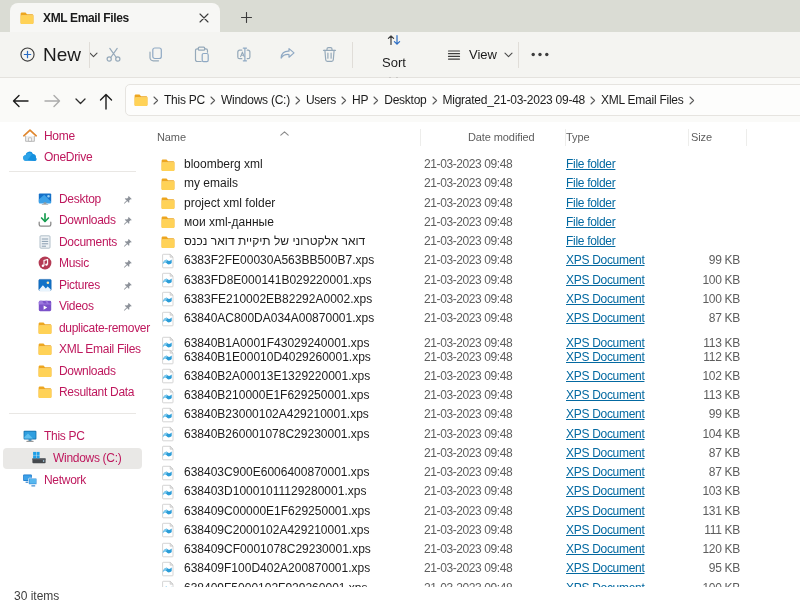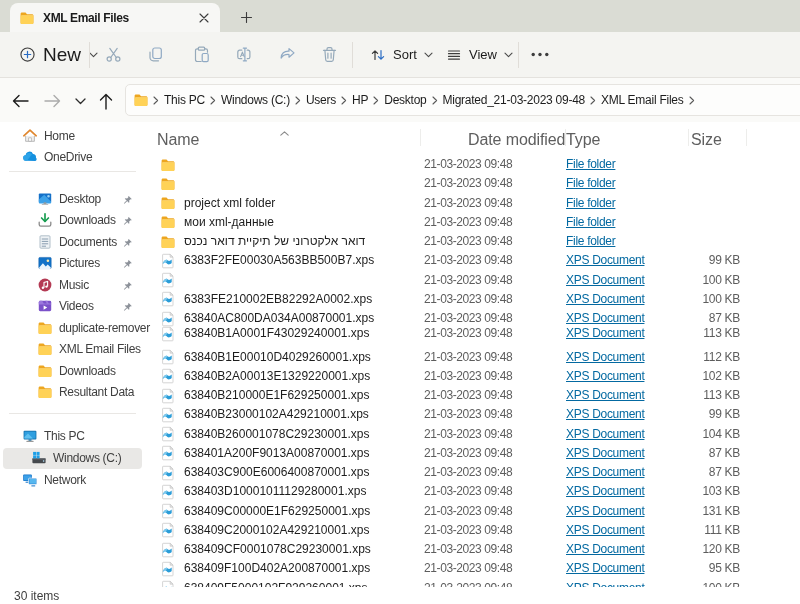--- a/index.html
+++ b/index.html
@@ -46,37 +46,37 @@
     display:flex; align-items:center; padding:0 4px 0 7px; overflow:hidden;
   }
   .crumbs { display:flex; align-items:center; white-space:nowrap; }
   .crumb { font-size:12px; color:#1c1c1c; padding:2px 1px; letter-spacing:-0.25px; }
   .crumb-sep { padding:0 4px; display:flex; align-items:center; }
 
   
   .sidebar { position:absolute; left:0; top:122px; width:145px; height:465px; background:#ffffff; padding-top:3px; }
   .sb-item { position:relative; height:21.5px; display:flex; align-items:center; }
   .sb-item .icon { width:16px; height:16px; margin-right:6px; }
-  .sb-label { font-size:12px; color:#404040; letter-spacing:-0.3px; white-space:nowrap; }
+  .sb-label { font-size:12px; color:#be185d; letter-spacing:-0.3px; white-space:nowrap; }
   .sb-ind-0 { padding-left:22px; }
   .sb-ind-q { padding-left:37px; }
   .sb-ind-c { padding-left:31px; }
   .sb-item.tree { height:22px; }
   .sb-sel { position:absolute; left:3px; right:3px; top:0.5px; bottom:0.5px; background:#e9e8e6; border-radius:4px; z-index:0; }
   .sb-item > * { position:relative; z-index:1; }
   .sb-item > .sb-sel { position:absolute; z-index:0; }
   .sb-pin { position:absolute; right:4px; top:50%; margin-top:-6px; width:12px; height:12px; }
   .sb-div { height:1px; background:#e9e7e4; margin:0 9px; }
   .sb-div.d1 { margin-top:3px; margin-bottom:16px; }
   .sb-div.d2 { margin-top:10px; margin-bottom:11px; }
 
   
   .main { position:absolute; left:145px; top:122px; width:655px; height:465px; background:#ffffff; overflow:hidden; }
   .col-headers { position:absolute; left:0; top:0; right:0; height:30px; }
-  .col-h { position:absolute; top:9px; font-size:16px; color:#5e5e5e; letter-spacing:-0.1px; }
+  .col-h { position:absolute; top:9px; font-size:11px; color:#5e5e5e; letter-spacing:-0.1px; }
   .col-h.h-name { left:12px; }
   .col-h.h-date { left:279px;margin-left:44px; }
   .col-h.h-type { left:421px; }
   .col-h.h-size { left:546px; }
   .col-div { position:absolute; top:7px; width:1px; height:17px; background:#ededeb; }
   .sort-ind { position:absolute; left:135px; top:0px; }
   .rows { position:absolute; left:0; top:33px; right:0; }
   .row { position:absolute; left:0; right:0; height:19.25px; }
   .row > span { position:absolute; top:0; height:19.25px; line-height:19.25px; font-size:12px; white-space:nowrap; }
   .c-icon { position:absolute; left:15px; top:1.6px; width:16px; height:16px; }
@@ -183,21 +183,21 @@
         <svg width="19" height="19" viewBox="0 0 19 19" fill="none" stroke="#95a9ba" stroke-width="1.2" stroke-linecap="round">
           <path d="M3.5 5.3h12"></path>
           <path d="M7 5.3V4a1.4 1.4 0 0 1 1.4-1.4h2.2A1.4 1.4 0 0 1 12 4v1.3"></path>
           <path d="M4.9 5.3l.8 9.5a1.6 1.6 0 0 0 1.6 1.5h4.4a1.6 1.6 0 0 0 1.6-1.5l.8-9.5"></path>
           <path d="M7.9 8.2v5M11.1 8.2v5"></path>
         </svg>
       </span>
     </div>
     <div class="tb-sep" style="left:352px"></div>
 
-    <div class="tb-drop" style="left:364px; padding:0 6px;">
+    <div class="tb-drop" style="left:376px; padding:0 6px;flex-direction:column;">
       <span class="icon">
         <svg width="16" height="16" viewBox="0 0 16 16" fill="none" stroke-linecap="round" stroke-linejoin="round">
           <path d="M5 12.5V3.8M2.4 6.4L5 3.8l2.6 2.6" stroke="#3d3d3d" stroke-width="1.2"></path>
           <path d="M11 3.5v8.7M8.4 9.6l2.6 2.6 2.6-2.6" stroke="#2a6cc4" stroke-width="1.2"></path>
         </svg>
       </span>
       <span class="tb-drop-label">Sort</span>
       <span class="icon">
         <svg width="9" height="6" viewBox="0 0 9 6">
             <path d="M1 1.2l3.5 3.4L8 1.2" fill="none" stroke="#4a4a4a" stroke-width="1.1" stroke-linecap="round" stroke-linejoin="round"></path>
@@ -382,46 +382,46 @@
     <g transform="rotate(45 8 7.5)" fill="#8c9199">
       <path d="M5.2 1.5h5.6v1.1l-.9.2v2.5l1.9 1.5v1.1H4.2V6.8l1.9-1.5V2.8l-.9-.2z"></path>
       <path d="M7.45 7.9h1.1v4.4l-.55 1-.55-1z"></path>
     </g>
   </svg>
         </span>
       </div>
       <div class="sb-item sb-ind-q">
         <span class="icon ">
           <svg width="16" height="16" viewBox="0 0 16 16">
-    <rect x="1.8" y="2.4" width="12.4" height="11.2" rx="1.1" fill="#1272c8"></rect>
-    <rect x="1.8" y="2.4" width="12.4" height="11.2" rx="1.1" fill="none" stroke="#0d5ba6" stroke-width="0.5"></rect>
-    <circle cx="10.9" cy="5.7" r="1.3" fill="#ffe9a8"></circle>
-    <path d="M2.2 12.6l3.7-4.4 2.9 3.3 1.9-2 3.1 3.1v.3a1 1 0 0 1-1 1h-9.6a1 1 0 0 1-1-.9z" fill="#e8f4fd"></path>
-  </svg>
-        </span>
-        <span class="sb-label">Pictures</span>
+    <circle cx="8" cy="8" r="6.4" fill="#b43a54"></circle>
+    <path d="M7 10.8V5.4l3.6-1v5.2" fill="none" stroke="#ffffff" stroke-width="1.1"></path>
+    <circle cx="5.9" cy="10.8" r="1.2" fill="#ffffff"></circle>
+            <circle cx="9.5" cy="9.6" r="1.2" fill="#ffffff"></circle>
+  </svg>
+        </span>
+        <span class="sb-label">Music</span>
         <span class="sb-pin icon">
           <svg width="12" height="12" viewBox="0 0 16 16">
     <g transform="rotate(45 8 7.5)" fill="#8c9199">
       <path d="M5.2 1.5h5.6v1.1l-.9.2v2.5l1.9 1.5v1.1H4.2V6.8l1.9-1.5V2.8l-.9-.2z"></path>
       <path d="M7.45 7.9h1.1v4.4l-.55 1-.55-1z"></path>
     </g>
   </svg>
         </span>
       </div>
       <div class="sb-item sb-ind-q">
         <span class="icon ">
           <svg width="16" height="16" viewBox="0 0 16 16">
-    <circle cx="8" cy="8" r="6.4" fill="#b43a54"></circle>
-    <path d="M7 10.8V5.4l3.6-1v5.2" fill="none" stroke="#ffffff" stroke-width="1.1"></path>
-    <circle cx="5.9" cy="10.8" r="1.2" fill="#ffffff"></circle>
-            <circle cx="9.5" cy="9.6" r="1.2" fill="#ffffff"></circle>
-  </svg>
-        </span>
-        <span class="sb-label">Music</span>
+    <rect x="1.8" y="2.4" width="12.4" height="11.2" rx="1.1" fill="#1272c8"></rect>
+    <rect x="1.8" y="2.4" width="12.4" height="11.2" rx="1.1" fill="none" stroke="#0d5ba6" stroke-width="0.5"></rect>
+    <circle cx="10.9" cy="5.7" r="1.3" fill="#ffe9a8"></circle>
+    <path d="M2.2 12.6l3.7-4.4 2.9 3.3 1.9-2 3.1 3.1v.3a1 1 0 0 1-1 1h-9.6a1 1 0 0 1-1-.9z" fill="#e8f4fd"></path>
+  </svg>
+        </span>
+        <span class="sb-label">Pictures</span>
         <span class="sb-pin icon">
           <svg width="12" height="12" viewBox="0 0 16 16">
     <g transform="rotate(45 8 7.5)" fill="#8c9199">
       <path d="M5.2 1.5h5.6v1.1l-.9.2v2.5l1.9 1.5v1.1H4.2V6.8l1.9-1.5V2.8l-.9-.2z"></path>
       <path d="M7.45 7.9h1.1v4.4l-.55 1-.55-1z"></path>
     </g>
   </svg>
         </span>
       </div>
       <div class="sb-item sb-ind-q">
@@ -543,32 +543,34 @@
     </div>
     <div class="rows" id="rows">
         <div class="row" style="top:0.00px">
           <span class="c-icon icon">
             <svg width="16" height="16" viewBox="0 0 16 16">
     <path d="M1.6 3.9c0-.7.6-1.3 1.3-1.3h3.1c.4 0 .7.15.95.45L8 4.2h5.1c.7 0 1.3.6 1.3 1.3v7.2c0 .7-.6 1.3-1.3 1.3H2.9c-.7 0-1.3-.6-1.3-1.3z" fill="#eda620"></path>
     <path d="M1.6 5.5h12.8v7.2c0 .7-.6 1.3-1.3 1.3H2.9c-.7 0-1.3-.6-1.3-1.3z" fill="#ffd257"></path>
     <path d="M1.6 6.4c.3-.5.8-.9 1.5-.9h11.3v.6H1.6z" fill="#ffe28f" opacity="0.9"></path>
   </svg>
           </span>
+          <span class="c-name" dir="auto">bloomberg xml</span>
           <span class="c-date">21-03-2023 09:48</span>
           <span class="c-type">File folder</span>
           <span class="c-size"></span>
         </div>
         <div class="row" style="top:19.25px">
           <span class="c-icon icon">
             <svg width="16" height="16" viewBox="0 0 16 16">
     <path d="M1.6 3.9c0-.7.6-1.3 1.3-1.3h3.1c.4 0 .7.15.95.45L8 4.2h5.1c.7 0 1.3.6 1.3 1.3v7.2c0 .7-.6 1.3-1.3 1.3H2.9c-.7 0-1.3-.6-1.3-1.3z" fill="#eda620"></path>
     <path d="M1.6 5.5h12.8v7.2c0 .7-.6 1.3-1.3 1.3H2.9c-.7 0-1.3-.6-1.3-1.3z" fill="#ffd257"></path>
     <path d="M1.6 6.4c.3-.5.8-.9 1.5-.9h11.3v.6H1.6z" fill="#ffe28f" opacity="0.9"></path>
   </svg>
           </span>
+          <span class="c-name" dir="auto">my emails</span>
           <span class="c-date">21-03-2023 09:48</span>
           <span class="c-type">File folder</span>
           <span class="c-size"></span>
         </div>
         <div class="row" style="top:38.50px">
           <span class="c-icon icon">
             <svg width="16" height="16" viewBox="0 0 16 16">
     <path d="M1.6 3.9c0-.7.6-1.3 1.3-1.3h3.1c.4 0 .7.15.95.45L8 4.2h5.1c.7 0 1.3.6 1.3 1.3v7.2c0 .7-.6 1.3-1.3 1.3H2.9c-.7 0-1.3-.6-1.3-1.3z" fill="#eda620"></path>
     <path d="M1.6 5.5h12.8v7.2c0 .7-.6 1.3-1.3 1.3H2.9c-.7 0-1.3-.6-1.3-1.3z" fill="#ffd257"></path>
     <path d="M1.6 6.4c.3-.5.8-.9 1.5-.9h11.3v.6H1.6z" fill="#ffe28f" opacity="0.9"></path>
@@ -621,20 +623,21 @@
         </div>
         <div class="row" style="top:115.50px">
           <span class="c-icon icon">
             <svg width="16" height="16" viewBox="0 0 16 16">
     <path d="M3.2 1.3h6.9L13 4.2v10a.6.6 0 0 1-.6.6H3.2a.6.6 0 0 1-.6-.6V1.9a.6.6 0 0 1 .6-.6z" fill="#ffffff" stroke="#c3c3c3" stroke-width="0.7"></path>
     <path d="M10.1 1.3L13 4.2h-2.9z" fill="#e4e4e4" stroke="#c3c3c3" stroke-width="0.6"></path>
     <path d="M2.9 9.7c1.8-2.6 3.2-3.6 4.6-2.4 1.4 1.2 2.7.8 4.2-.7v3.4c-2.2 2-4 1.8-5.3 0-.9-1.2-2-.8-3.5.9z" fill="#2b9dd8"></path>
     <path d="M2.9 9.7c1.8-2.6 3.2-3.6 4.6-2.4l-2 2.6c-.8-.5-1.6-.4-2.6.9z" fill="#7cc8ec"></path>
   </svg>
           </span>
+          <span class="c-name" dir="auto">6383FD8E000141B029220001.xps</span>
           <span class="c-date">21-03-2023 09:48</span>
           <span class="c-type">XPS Document</span>
           <span class="c-size">100 KB</span>
         </div>
         <div class="row" style="top:134.75px">
           <span class="c-icon icon">
             <svg width="16" height="16" viewBox="0 0 16 16">
     <path d="M3.2 1.3h6.9L13 4.2v10a.6.6 0 0 1-.6.6H3.2a.6.6 0 0 1-.6-.6V1.9a.6.6 0 0 1 .6-.6z" fill="#ffffff" stroke="#c3c3c3" stroke-width="0.7"></path>
     <path d="M10.1 1.3L13 4.2h-2.9z" fill="#e4e4e4" stroke="#c3c3c3" stroke-width="0.6"></path>
     <path d="M2.9 9.7c1.8-2.6 3.2-3.6 4.6-2.4 1.4 1.2 2.7.8 4.2-.7v3.4c-2.2 2-4 1.8-5.3 0-.9-1.2-2-.8-3.5.9z" fill="#2b9dd8"></path>
@@ -653,21 +656,21 @@
     <path d="M10.1 1.3L13 4.2h-2.9z" fill="#e4e4e4" stroke="#c3c3c3" stroke-width="0.6"></path>
     <path d="M2.9 9.7c1.8-2.6 3.2-3.6 4.6-2.4 1.4 1.2 2.7.8 4.2-.7v3.4c-2.2 2-4 1.8-5.3 0-.9-1.2-2-.8-3.5.9z" fill="#2b9dd8"></path>
     <path d="M2.9 9.7c1.8-2.6 3.2-3.6 4.6-2.4l-2 2.6c-.8-.5-1.6-.4-2.6.9z" fill="#7cc8ec"></path>
   </svg>
           </span>
           <span class="c-name" dir="auto">63840AC800DA034A00870001.xps</span>
           <span class="c-date">21-03-2023 09:48</span>
           <span class="c-type">XPS Document</span>
           <span class="c-size">87 KB</span>
         </div>
-        <div class="row" style="top:169px">
+        <div class="row" style="top:179px">
           <span class="c-icon icon">
             <svg width="16" height="16" viewBox="0 0 16 16">
     <path d="M3.2 1.3h6.9L13 4.2v10a.6.6 0 0 1-.6.6H3.2a.6.6 0 0 1-.6-.6V1.9a.6.6 0 0 1 .6-.6z" fill="#ffffff" stroke="#c3c3c3" stroke-width="0.7"></path>
     <path d="M10.1 1.3L13 4.2h-2.9z" fill="#e4e4e4" stroke="#c3c3c3" stroke-width="0.6"></path>
     <path d="M2.9 9.7c1.8-2.6 3.2-3.6 4.6-2.4 1.4 1.2 2.7.8 4.2-.7v3.4c-2.2 2-4 1.8-5.3 0-.9-1.2-2-.8-3.5.9z" fill="#2b9dd8"></path>
     <path d="M2.9 9.7c1.8-2.6 3.2-3.6 4.6-2.4l-2 2.6c-.8-.5-1.6-.4-2.6.9z" fill="#7cc8ec"></path>
   </svg>
           </span>
           <span class="c-name" dir="auto">63840B1A0001F43029240001.xps</span>
           <span class="c-date">21-03-2023 09:48</span>
@@ -746,21 +749,20 @@
         </div>
         <div class="row" style="top:288.75px">
           <span class="c-icon icon">
             <svg width="16" height="16" viewBox="0 0 16 16">
     <path d="M3.2 1.3h6.9L13 4.2v10a.6.6 0 0 1-.6.6H3.2a.6.6 0 0 1-.6-.6V1.9a.6.6 0 0 1 .6-.6z" fill="#ffffff" stroke="#c3c3c3" stroke-width="0.7"></path>
     <path d="M10.1 1.3L13 4.2h-2.9z" fill="#e4e4e4" stroke="#c3c3c3" stroke-width="0.6"></path>
     <path d="M2.9 9.7c1.8-2.6 3.2-3.6 4.6-2.4 1.4 1.2 2.7.8 4.2-.7v3.4c-2.2 2-4 1.8-5.3 0-.9-1.2-2-.8-3.5.9z" fill="#2b9dd8"></path>
     <path d="M2.9 9.7c1.8-2.6 3.2-3.6 4.6-2.4l-2 2.6c-.8-.5-1.6-.4-2.6.9z" fill="#7cc8ec"></path>
   </svg>
           </span>
-          <span class="c-name" dir="auto">638401A200F9013A00870001.xps</span>
           <span class="c-date">21-03-2023 09:48</span>
           <span class="c-type">XPS Document</span>
           <span class="c-size">87 KB</span>
         </div>
         <div class="row" style="top:308.00px">
           <span class="c-icon icon">
             <svg width="16" height="16" viewBox="0 0 16 16">
     <path d="M3.2 1.3h6.9L13 4.2v10a.6.6 0 0 1-.6.6H3.2a.6.6 0 0 1-.6-.6V1.9a.6.6 0 0 1 .6-.6z" fill="#ffffff" stroke="#c3c3c3" stroke-width="0.7"></path>
     <path d="M10.1 1.3L13 4.2h-2.9z" fill="#e4e4e4" stroke="#c3c3c3" stroke-width="0.6"></path>
     <path d="M2.9 9.7c1.8-2.6 3.2-3.6 4.6-2.4 1.4 1.2 2.7.8 4.2-.7v3.4c-2.2 2-4 1.8-5.3 0-.9-1.2-2-.8-3.5.9z" fill="#2b9dd8"></path>

